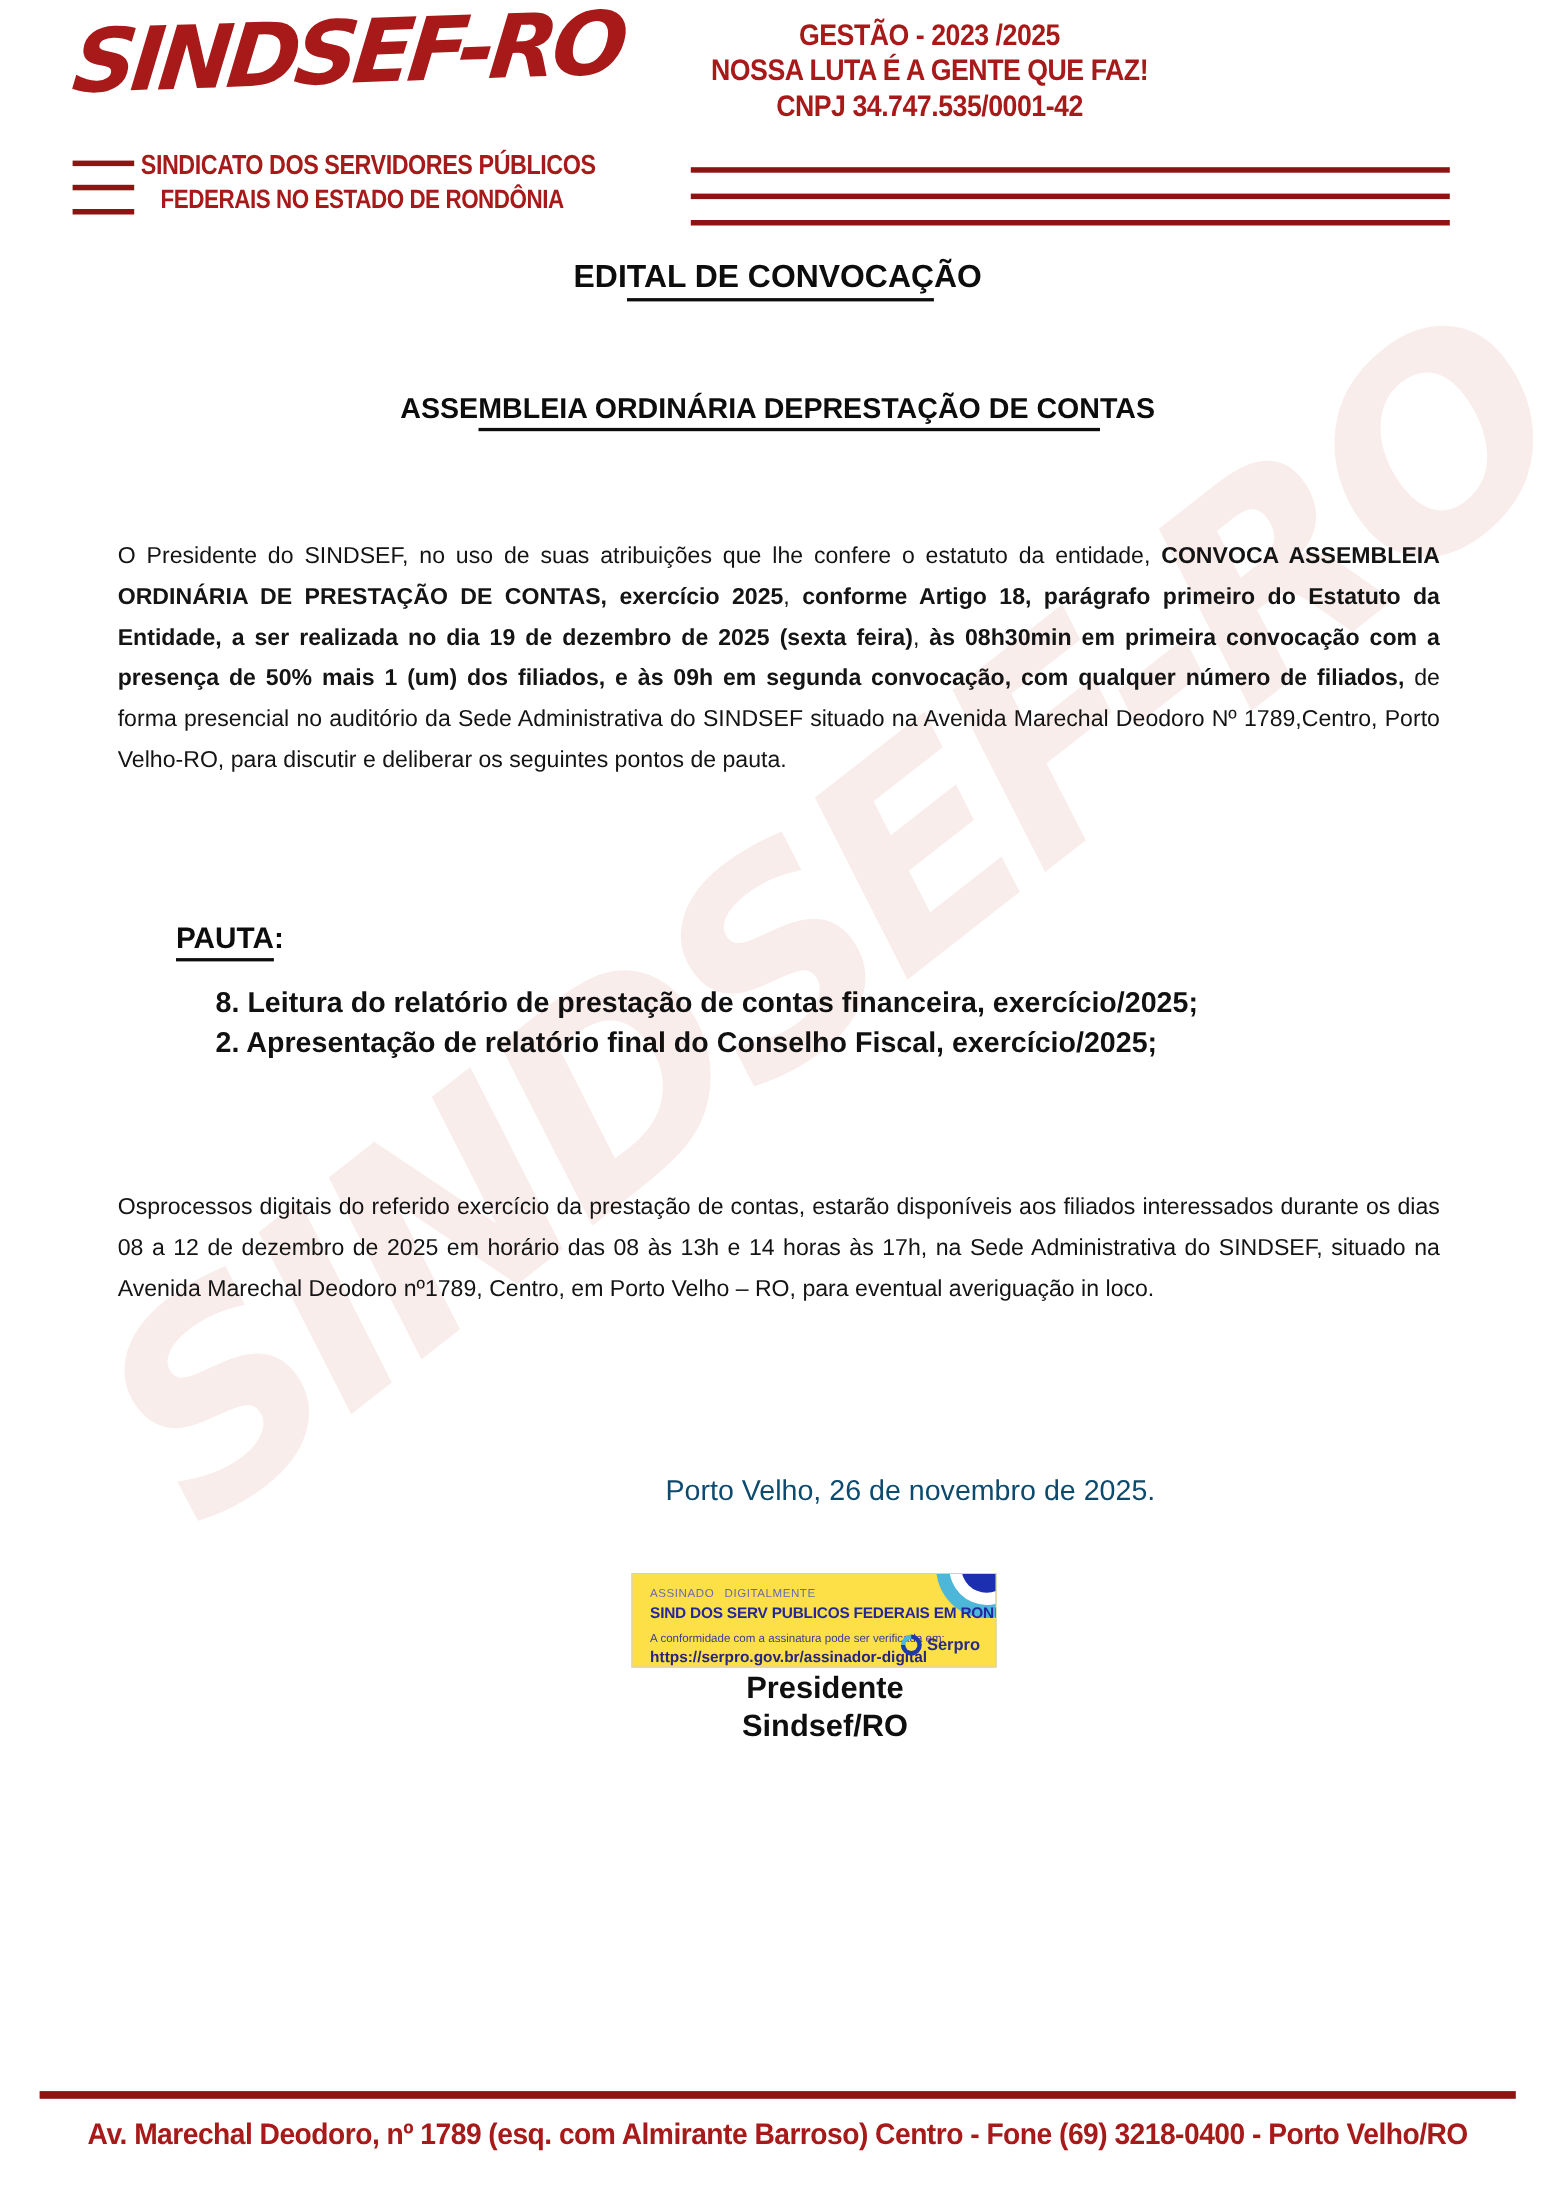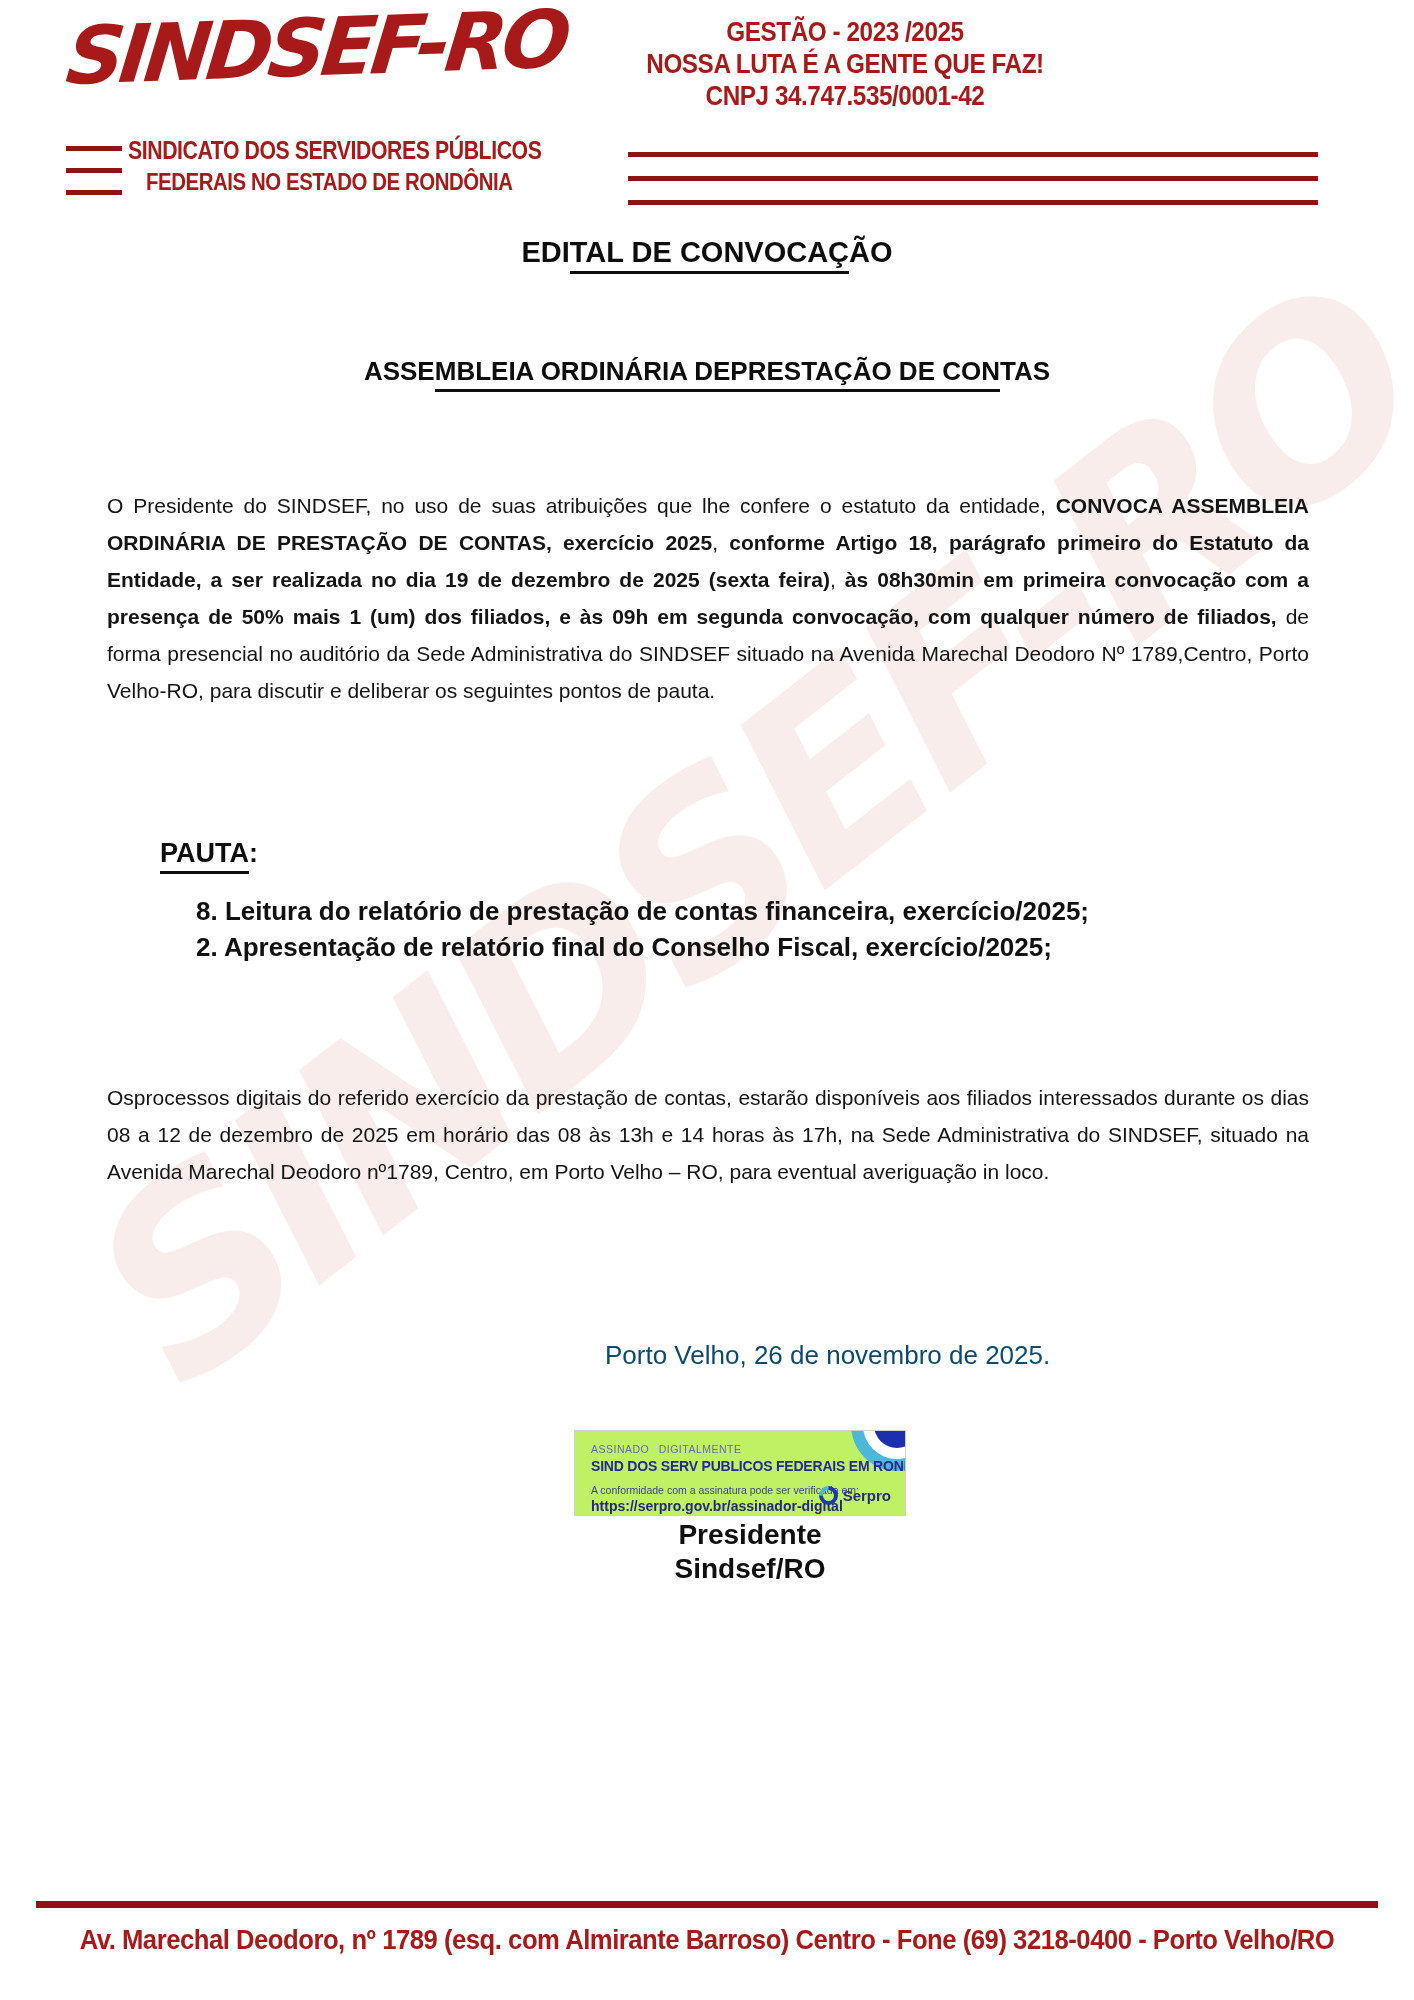--- a/index.html
+++ b/index.html
@@ -91,21 +91,21 @@
   .pauta-item{line-height:36px;}
 
   .date-line{
     left:605px;top:1340px;
     font-size:26px;color:#0c4a6e;white-space:nowrap;
   }
 
   
   .stamp{
     left:574px;top:1430px;width:330px;height:84px;
-    background:#bef264;border:1px solid #cfcfcf;
+    background:#fde047;border:1px solid #cfcfcf;
     overflow:hidden;
   }
   .arc{position:absolute;border-radius:50%;}
   .arc-outer{width:92px;height:92px;background:#4db7da;top:-52px;right:-38px;}
   .arc-mid{width:68px;height:68px;background:#ffffff;top:-40px;right:-26px;}
   .arc-inner{width:46px;height:46px;background:#1b2fb0;top:-29px;right:-15px;}
   .stamp-label{
     position:absolute;left:16px;top:12px;z-index:2;
     font-size:10.5px;color:#6868b2;letter-spacing:0.5px;word-spacing:6px;
   }

